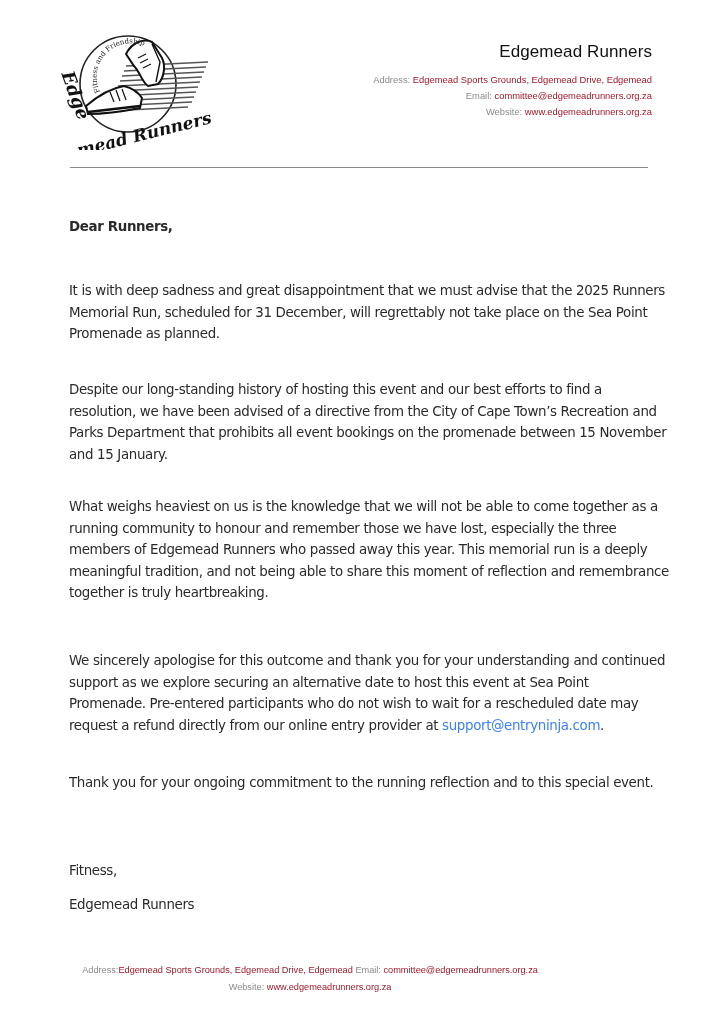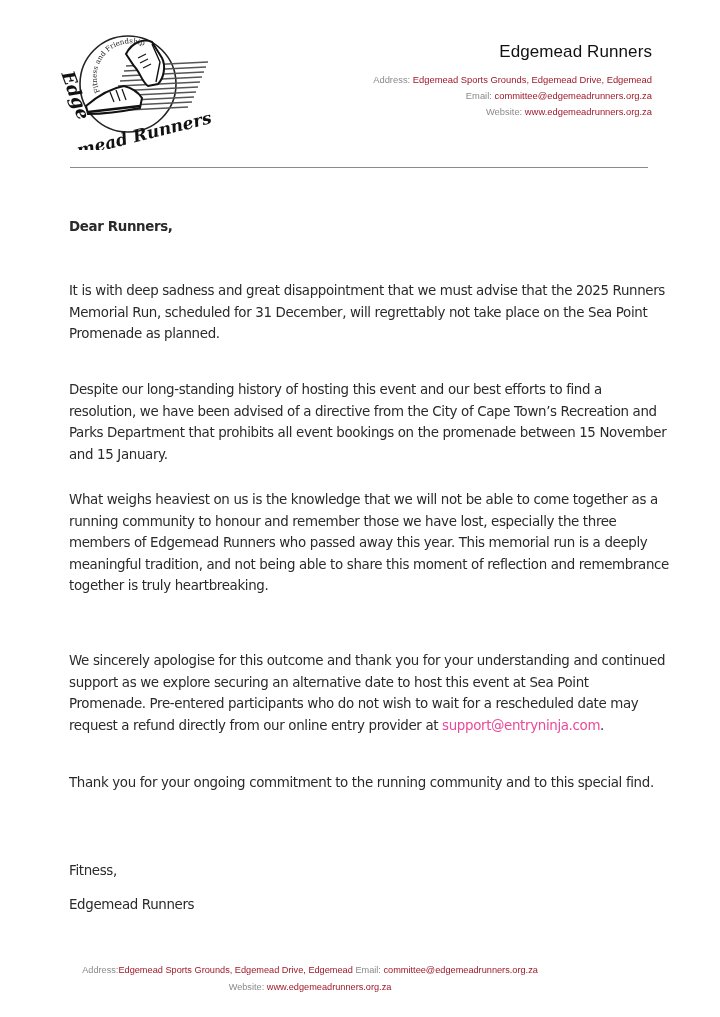--- a/index.html
+++ b/index.html
@@ -8,26 +8,26 @@
   .hdr { position: absolute; right: 68px; top: 42px; text-align: right; font-family: "Liberation Sans", sans-serif; }
   .hdr-title { font-size: 17px; color: #111; margin-bottom: 10px; letter-spacing: 0.1px; }
   .hdr-line { font-size: 9.4px; line-height: 16px; color: #a01828; text-align: right; }
   .lbl { color: #8a8a8a; }
   .rule { position: absolute; left: 70px; width: 578px; top: 167px; height: 0; border-top: 1px solid #8a8a8a; }
   .body { position: absolute; left: 69px; top: 204px; width: 600px; font-size: 13.4px; line-height: 21.6px; color: #2a2a2a; font-family: "DejaVu Sans", sans-serif; letter-spacing: -0.35px; }
   .body p { margin: 0; }
   .salutation { position: absolute; top: 12px; font-weight: bold; }
   .p1 { position: absolute; top: 76px; width: 600px; }
   .p2 { position: absolute; top: 175px; width: 600px; }
-  .p3 { position: absolute; top: 285px; width: 600px; }
+  .p3 { position: absolute; top: 292px; width: 600px; }
   .p4 { position: absolute; top: 446px; width: 600px; }
   .p5 { position: absolute; top: 568px; width: 600px; }
   .regards { position: absolute; top: 656px; }
   .signoff { position: absolute; top: 690px; }
-  .link { color: #ec4899; }
+  .link { color: #3b82f6; }
   .ftr { position: absolute; left: 0; width: 620px; top: 962px; text-align: center; font-family: "Liberation Sans", sans-serif; font-size: 9.2px; line-height: 17px; color: #a01828; }
 </style>
 </head>
 <body>
 
 <div class="logo">
   <svg width="170" height="128" viewBox="0 0 170 128">
 
     <circle cx="80" cy="62" r="48" fill="none" stroke="#222" stroke-width="1.6"></circle>
 
@@ -87,21 +87,21 @@
 </div>
 
 <div class="rule"></div>
 
 <div class="body">
   <p class="salutation">Dear Runners,</p>
   <p class="p1">It is with deep sadness and great disappointment that we must advise that the 2025 Runners Memorial Run, scheduled for 31 December, will regrettably not take place on the Sea Point Promenade as planned.</p>
   <p class="p2">Despite our long-standing history of hosting this event and our best efforts to find a resolution, we have been advised of a directive from the City of Cape Town’s Recreation and Parks Department that prohibits all event bookings on the promenade between 15 November and 15 January.</p>
   <p class="p3">What weighs heaviest on us is the knowledge that we will not be able to come together as a running community to honour and remember those we have lost, especially the three members of Edgemead Runners who passed away this year. This memorial run is a deeply meaningful tradition, and not being able to share this moment of reflection and remembrance together is truly heartbreaking.</p>
   <p class="p4"><span>We sincerely apologise for this outcome and thank you for your understanding and continued support as we explore securing an alternative date to host this event at Sea Point Promenade. Pre-entered participants who do not wish to wait for a rescheduled date may request a refund directly from our online entry provider at </span><span class="link">support@entryninja.com</span><span>.</span></p>
-  <p class="p5">Thank you for your ongoing commitment to the running community and to this special find.</p>
+  <p class="p5">Thank you for your ongoing commitment to the running reflection and to this special event.</p>
   <p class="regards">Fitness,</p>
   <p class="signoff">Edgemead Runners</p>
 </div>
 
 <div class="ftr">
   <div>
     <span class="lbl">Address:</span><span>Edgemead Sports Grounds, Edgemead Drive, Edgemead</span>
     <span class="lbl">Email:</span>
     <span>committee@edgemeadrunners.org.za</span>
   </div>

